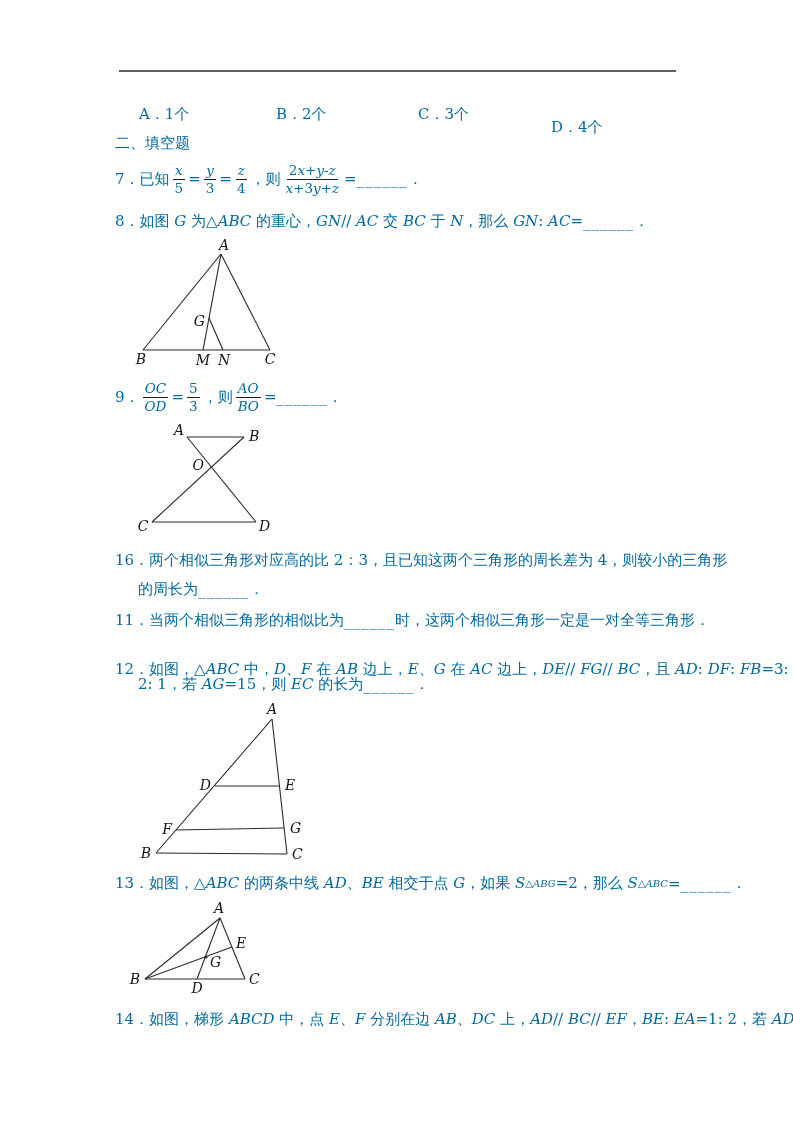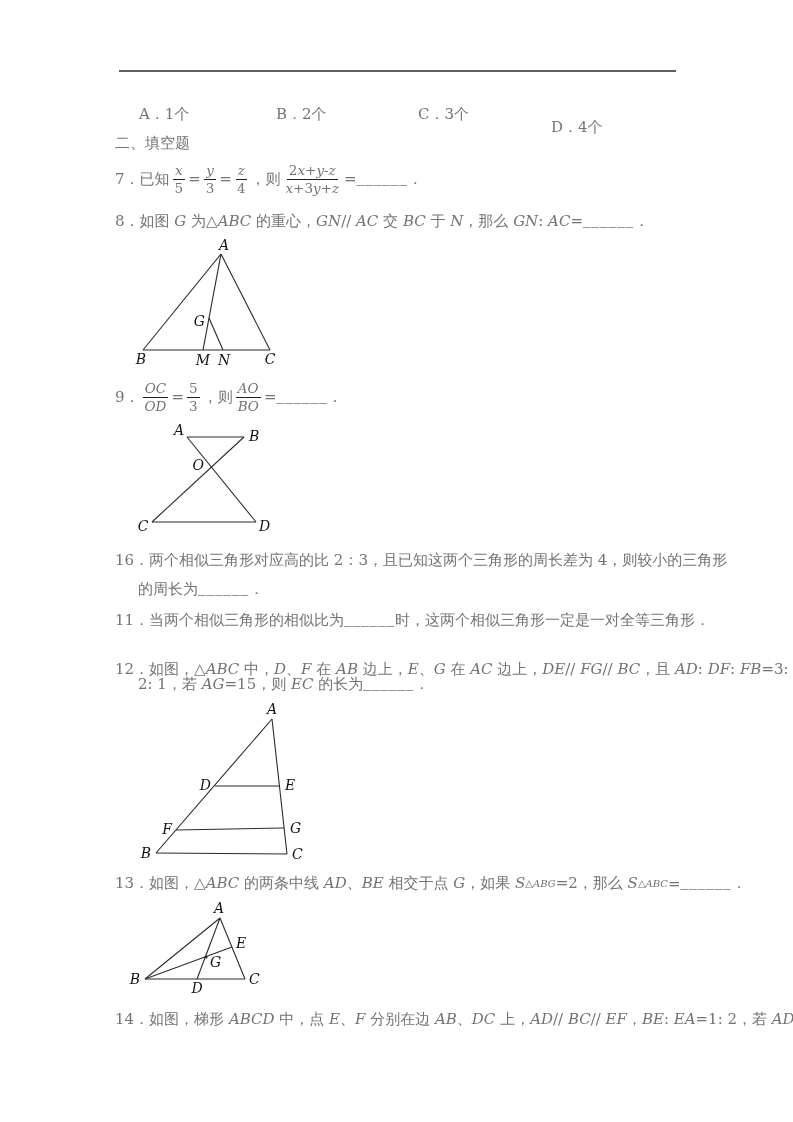--- a/index.html
+++ b/index.html
@@ -1,29 +1,29 @@
 <!DOCTYPE html>
 <html><head>
 <meta charset="utf-8">
 <style>
   html,body{margin:0;padding:0;background:#fff;}
   .page{
     position:relative;width:793px;height:1082px;background:#ffffff;
     font-family:"DejaVu Serif","Liberation Serif",serif;
-    color:#737373;font-size:15px;overflow:hidden;
+    color:#0369a1;font-size:15px;overflow:hidden;
   }
   .topline{position:absolute;left:119px;top:70px;width:557px;height:2px;background:#5f5f5f;}
   .abs{position:absolute;white-space:nowrap;}
   .qline{position:absolute;display:flex;align-items:center;white-space:nowrap;}
   .bold{font-weight:normal;}
   .frac{display:inline-flex;flex-direction:column;align-items:center;
         font-size:13.5px;line-height:1.2;margin:0 3px;vertical-align:middle;}
   .frac .num{border-bottom:1px solid #1f1f1f;padding:0 2px;text-align:center;}
   .frac .den{padding:0 2px;text-align:center;}
-  .blank{letter-spacing:1px;font-family:Liberation Serif, serif;}
+  .blank{letter-spacing:1px;}
   sub{font-size:10px;}
   .fig{position:absolute;}
   .fig line{stroke:#2b2b2b;stroke-width:1.1;}
   .fig text{font-family:"DejaVu Serif","Liberation Serif",serif;
             font-style:italic;font-size:14px;fill:#141414;}
   i{font-style:italic;}
 </style>
 </head>
 <body>
 

